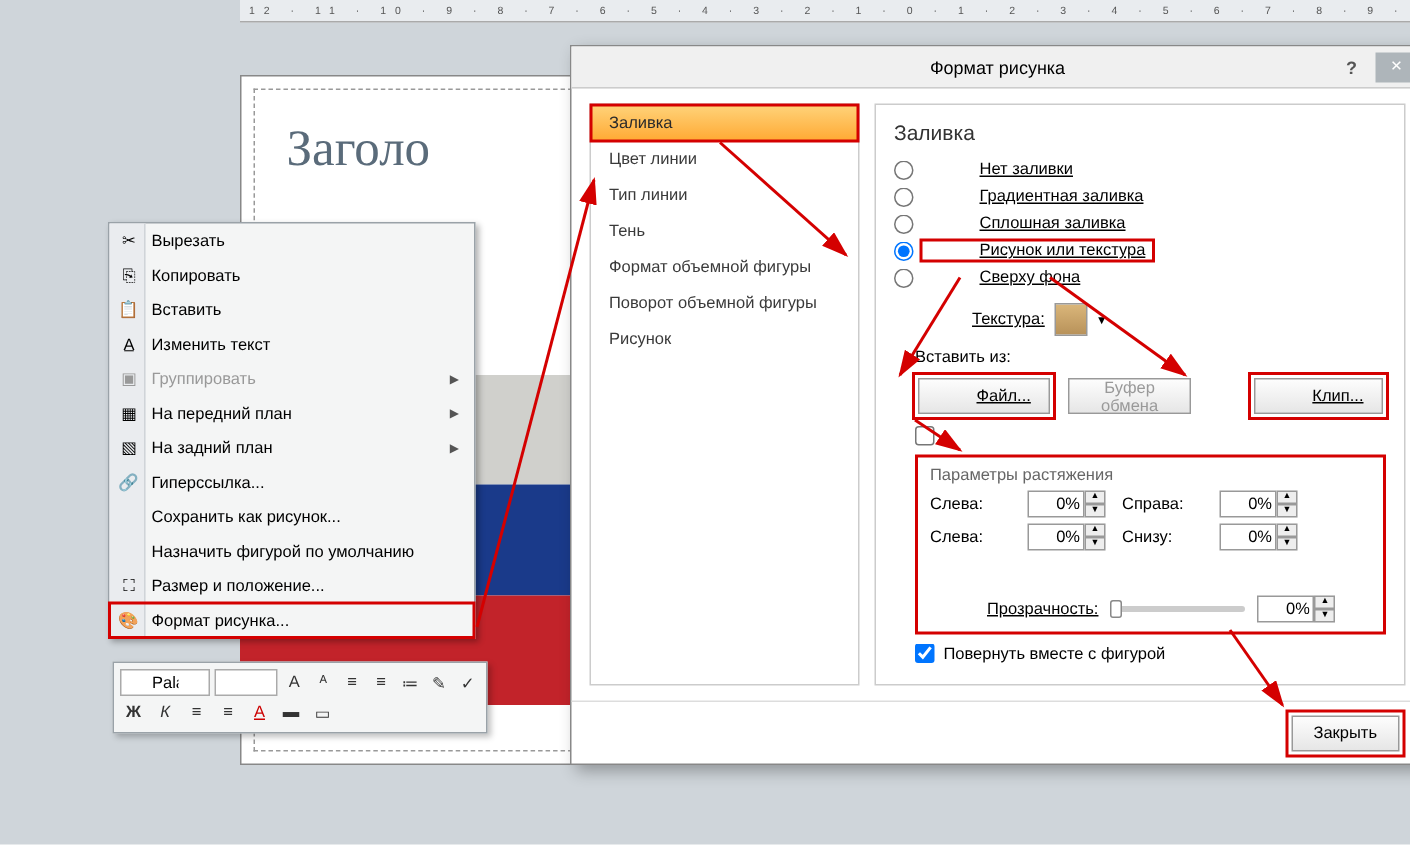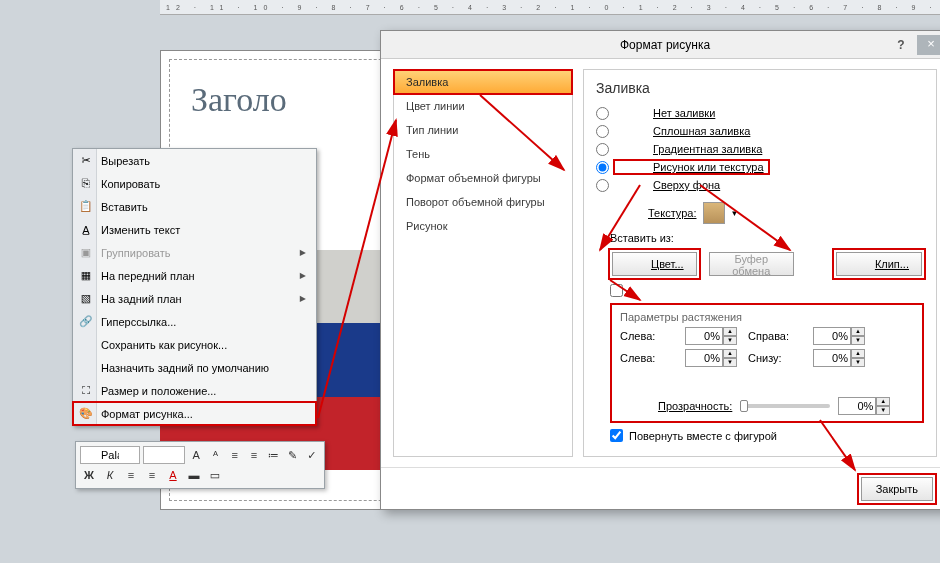--- a/index.html
+++ b/index.html
@@ -126,21 +126,21 @@
       <span class="arrow">▶</span>
     </div>
   <div class="ctx-item">
       <span class="ctx-icon">🔗</span>
       <span>Гиперссылка...</span>
     </div>
   <div class="ctx-item">
       <span>Сохранить как рисунок...</span>
     </div>
   <div class="ctx-item">
-      <span>Назначить задний по умолчанию</span>
+      <span>Назначить фигурой по умолчанию</span>
     </div>
   <div class="ctx-item">
       <span class="ctx-icon">⛶</span>
       <span>Размер и положение...</span>
     </div>
   <div class="ctx-item ctx-last">
       <span class="ctx-icon">🎨</span>
       <span>Формат рисунка...</span>
     </div>
 </div>
@@ -191,44 +191,44 @@
       <div class="dlg-left-item">Рисунок</div>
     </div>
     <div class="dlg-right">
       <h3>Заливка</h3>
       <div class="radio-row">
           <input type="radio" name="f" style="">
           <span class="u">Нет заливки</span>
         </div>
       <div class="radio-row">
           <input type="radio" name="f" style="">
+          <span class="u">Градиентная заливка</span>
+        </div>
+      <div class="radio-row">
+          <input type="radio" name="f" style="">
           <span class="u">Сплошная заливка</span>
-        </div>
-      <div class="radio-row">
-          <input type="radio" name="f" style="">
-          <span class="u">Градиентная заливка</span>
         </div>
       <div class="radio-row">
           <input type="radio" name="f" checked="" style="">
           <span class="radio-sel u">Рисунок или текстура</span>
         </div>
       <div class="radio-row">
           <input type="radio" name="f" style="">
           <span class="u">Сверху фона</span>
         </div>
 
       <div class="sub-panel">
         <div class="tex-row">
           <span class="u">Текстура:</span>
           <span class="tex-btn"></span>
             <span style="font-size:8px">▼</span>
         </div>
         <div style="margin-top:8px">Вставить из:</div>
         <div class="tex-row" style="gap:10px">
-          <span class="btn-box"><button class="small-btn u">Цвет...</button></span>
+          <span class="btn-box"><button class="small-btn u">Файл...</button></span>
           <button class="small-btn" disabled="">Буфер обмена</button>
           <span class="btn-box" style="margin-left:30px"><button class="small-btn u">Клип...</button></span>
         </div>
         <div class="check-row">
             <input type="checkbox" style="">
           </div>
 
         <div class="stretch-group">
           <div class="hdr">Параметры растяжения</div>
           <div class="spin-row">

